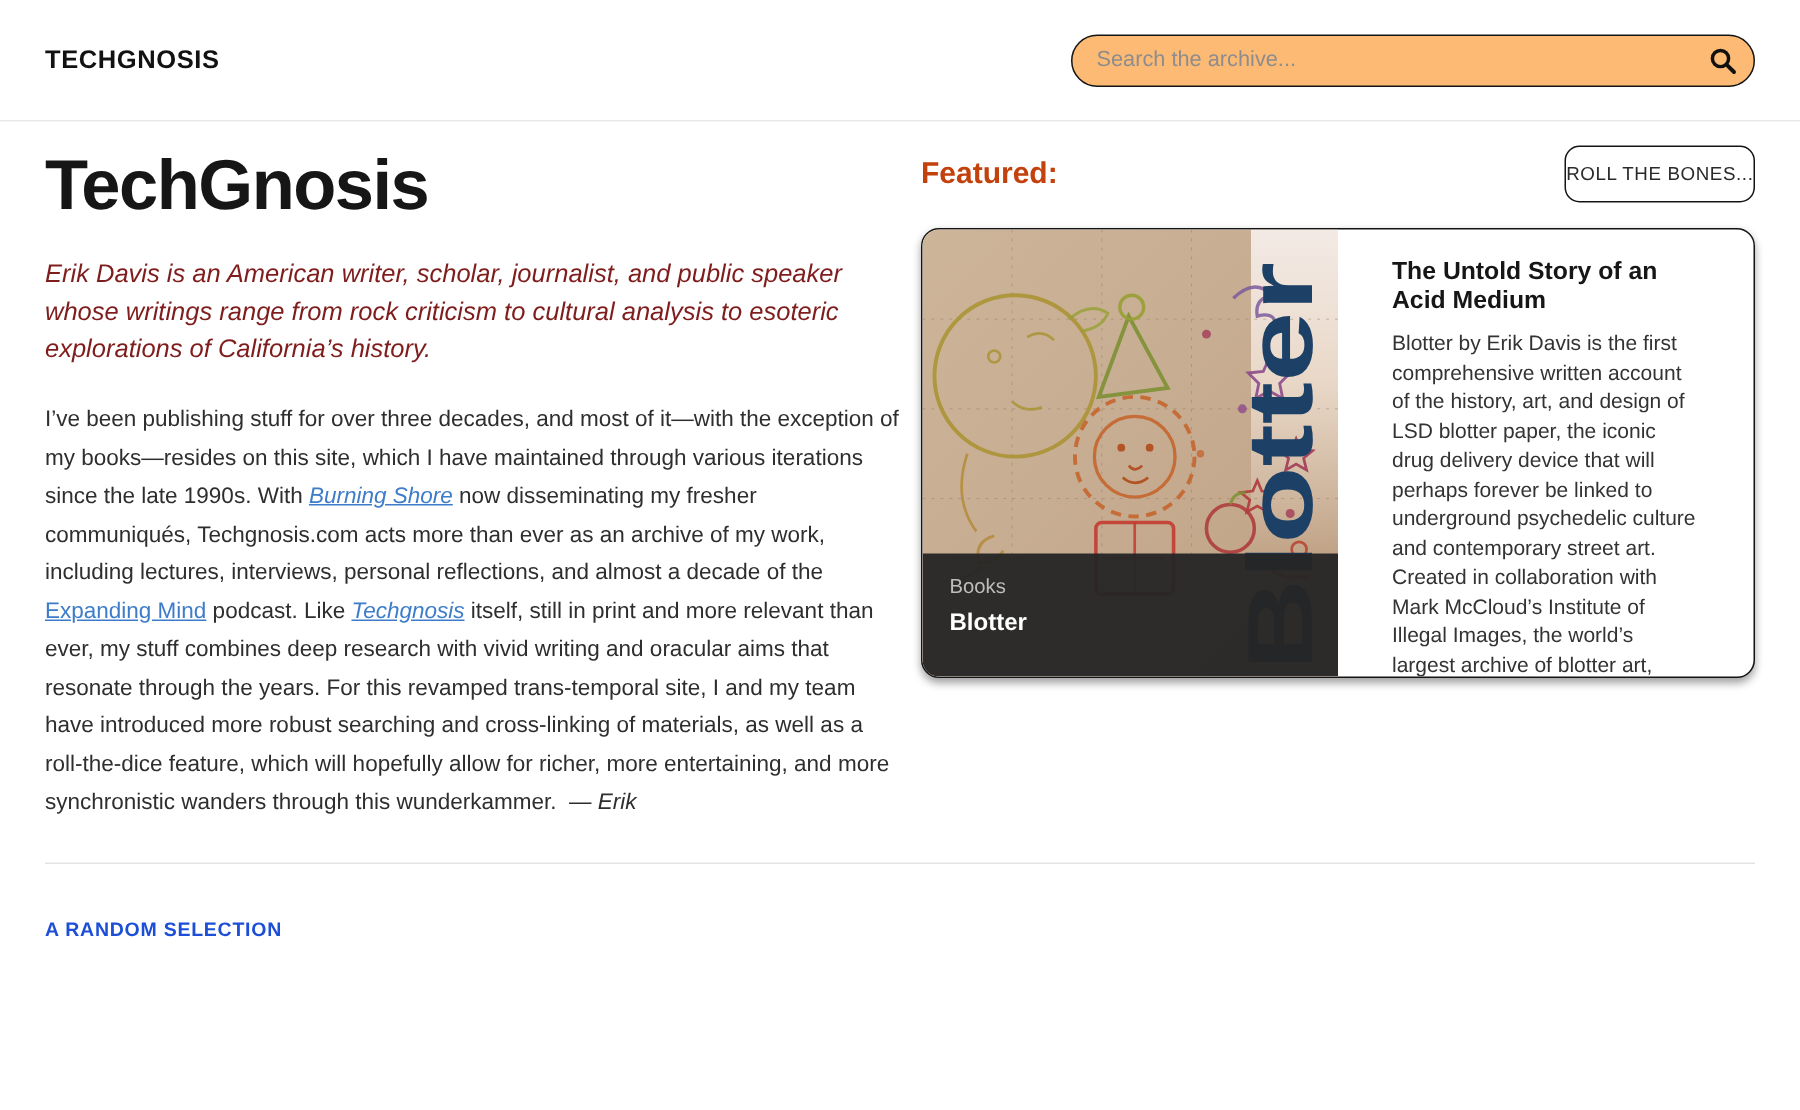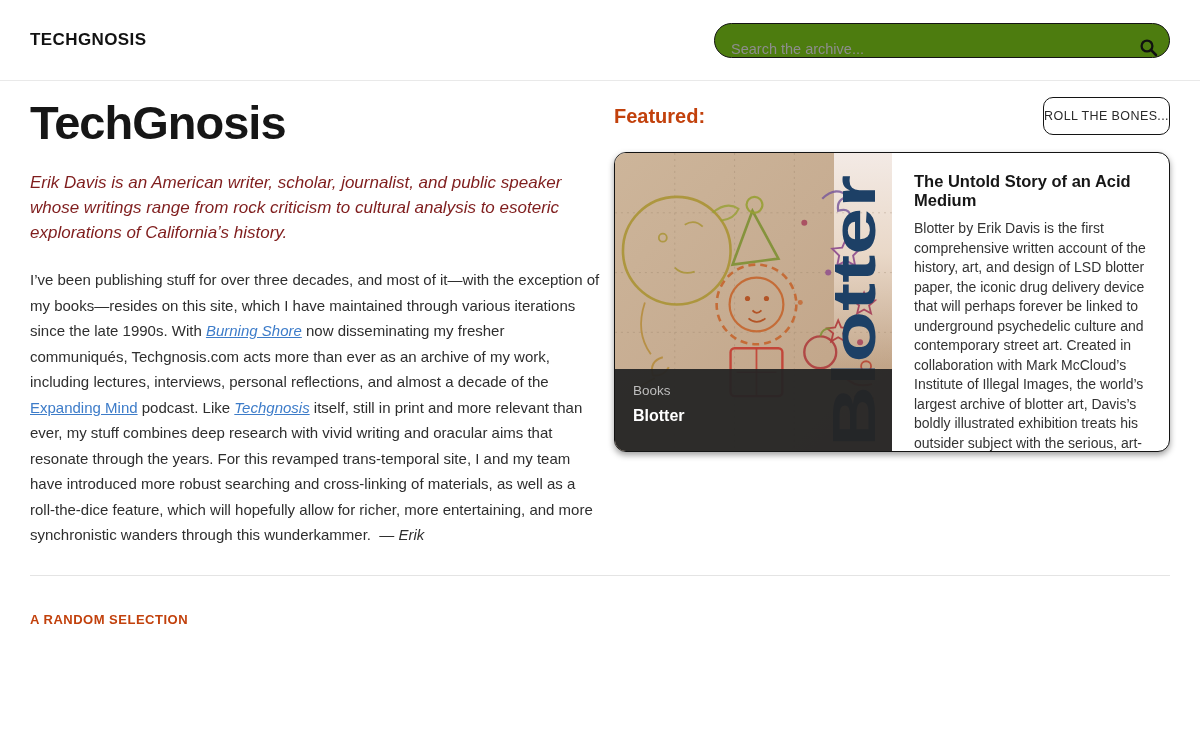--- a/index.html
+++ b/index.html
@@ -9,21 +9,21 @@
   
   .header { height:81px; display:flex; align-items:center; padding:0 30px;
     border-bottom:1px solid #e9e9e9; background:#fff; }
   .logo { font-size:17px; font-weight:800; letter-spacing:.4px; color:#121212; cursor:pointer; }
   .nav { display:flex; align-items:center; margin-left:22px; }
   .nav-item { display:flex; align-items:center; gap:6px; padding:10px 13px;
     font-size:13px; color:#3f3f3f; letter-spacing:.4px; cursor:pointer; white-space:nowrap; }
   .chev { width:7px; height:7px; border-right:1.6px solid #9a9a9a; border-bottom:1.6px solid #9a9a9a;
     transform:rotate(45deg) translate(-1px,-1px); margin-top:-3px; }
   .search-form { margin-left:auto; width:456px; height:35px; border:1.7px solid #141414;
-    border-radius:18px; display:flex; align-items:flex-end; padding:0 11px 0 16px; background:#4d7c0f; }
+    border-radius:18px; display:flex; align-items:center; padding:0 11px 0 16px; background:#fdba74; }
   .search-form input { border:none; outline:none; flex:1; font-size:14.5px;
     font-family:"Liberation Sans", sans-serif; color:#222; background:transparent; }
   .search-form input::placeholder { color:#8d8d8d; }
   .search-btn { background:none; border:none; cursor:pointer; display:flex; align-items:center; }
 
   
   .main { display:flex; padding:0 30px; }
   .col-left { width:570px; flex:0 0 570px; padding-top:17px; }
   .col-right { flex:1; margin-left:14px; padding-top:16px; }
 
@@ -47,27 +47,27 @@
   .feat-cover { position:relative; width:50%; flex:0 0 50%; overflow:hidden;
     background:linear-gradient(135deg,#cdb59a 0%, #c7ad92 45%, #bfa184 100%); }
   .cover-strip { position:absolute; top:0; right:0; width:58px; height:75%;
     background:linear-gradient(to bottom,#f3eae5 0%,#e9d8c8 45%, rgba(233,216,200,0) 95%); }
   .cover-doodles { position:absolute; inset:0; }
   .cover-title-svg { position:absolute; top:0; right:-2px; height:100%; }
   .cover-band { position:absolute; left:0; right:0; bottom:0; height:82px;
     background:rgba(37,37,37,.95); padding:14px 18px; }
   .band-cat { font-size:13.5px; color:#bdbdbd; }
   .band-name { font-size:16px; font-weight:700; color:#fff; margin-top:9px; }
-  .feat-text { padding:19px 22px 16px; width:50%; }
+  .feat-text { padding:19px 36px 16px; width:50%; }
   .feat-title { font-size:16.5px; font-weight:700; color:#161616; }
   .feat-desc { margin-top:9px; font-size:14px; line-height:19.5px; color:#333; }
 
   
   .divider { border:none; border-top:1px solid #e4e4e4; margin:27px 30px 0; }
-  .random-h { margin:36px 30px 0; font-size:13px; font-weight:700; letter-spacing:.5px; color:#c2410c; }
+  .random-h { margin:36px 30px 0; font-size:13px; font-weight:700; letter-spacing:.5px; color:#1d4ed8; }
 </style>
 </head>
 <body>
 
 <div class="header">
   <div class="logo">TECHGNOSIS</div>
   <form class="search-form">
     <input type="text" placeholder="Search the archive..." style="">
     <button class="search-btn">
       <svg width="19" height="19" viewBox="0 0 19 19">

